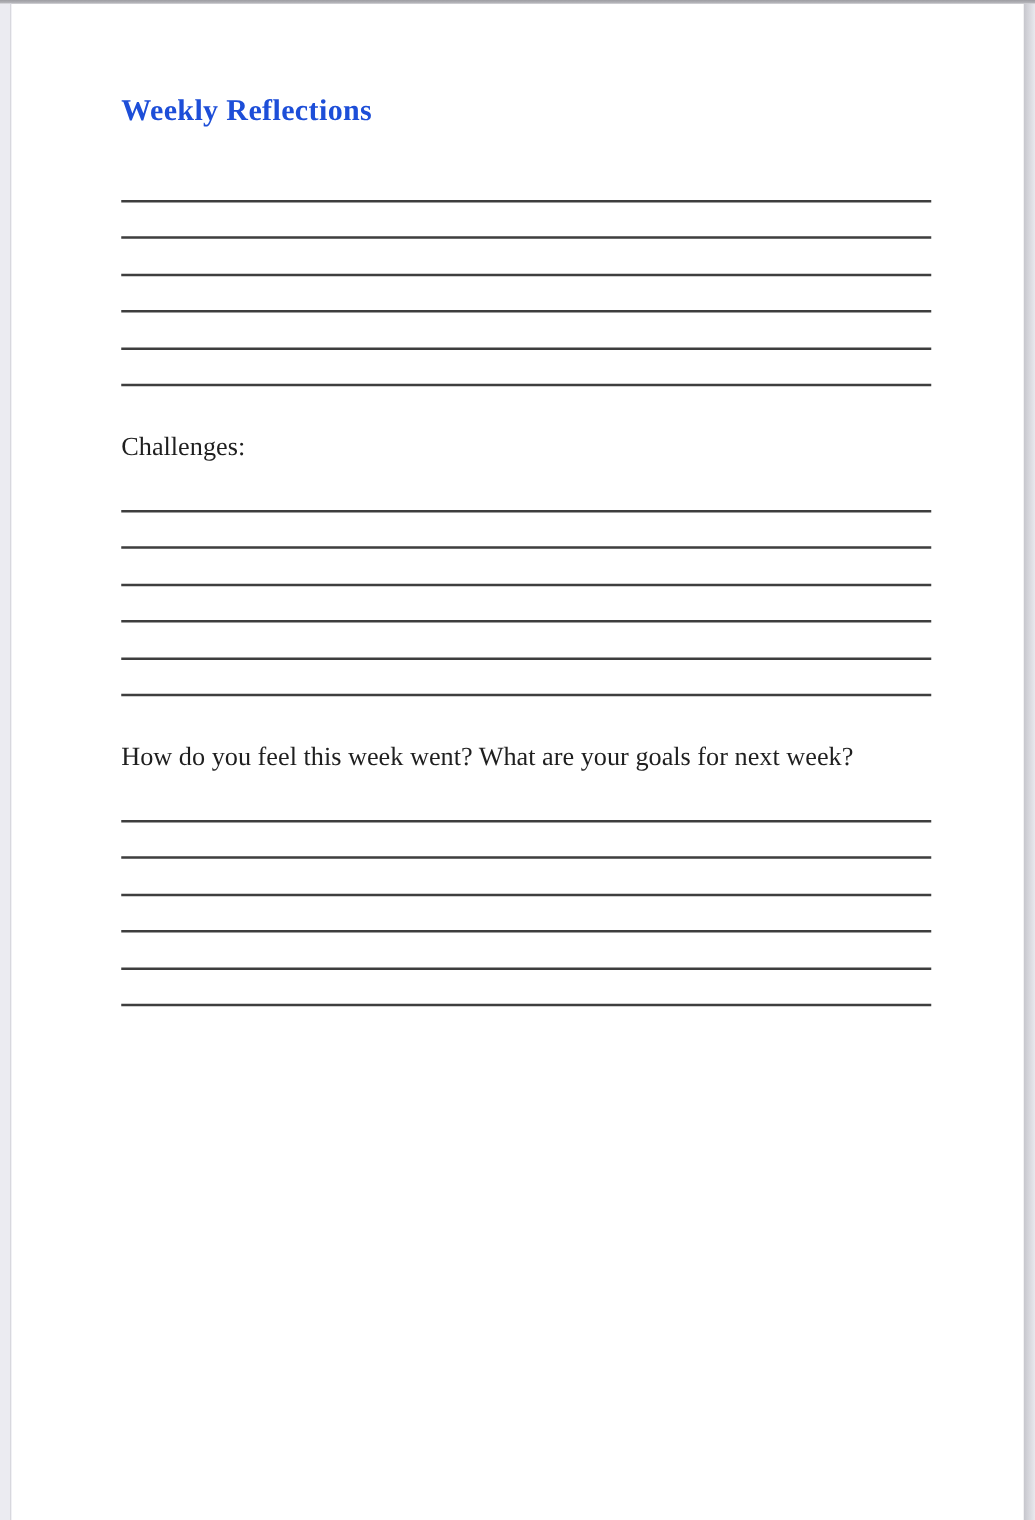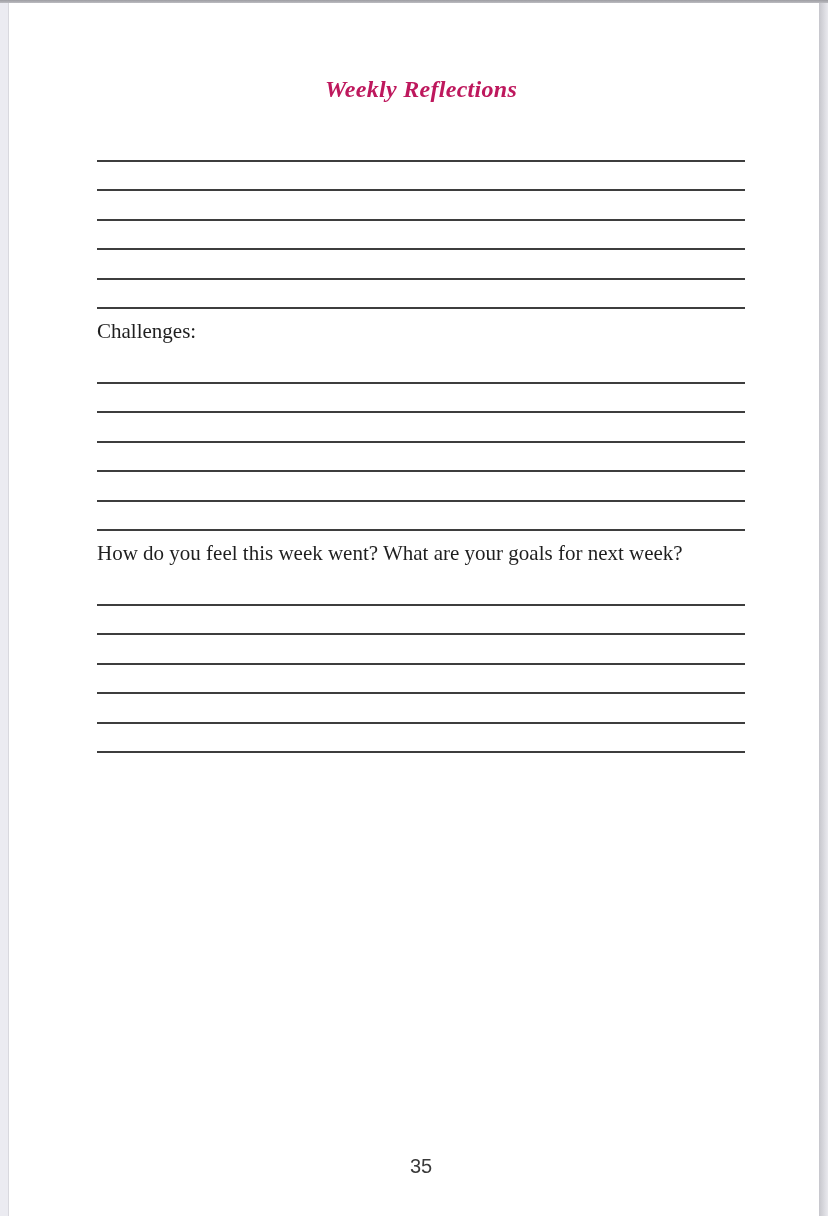--- a/index.html
+++ b/index.html
@@ -42,29 +42,27 @@
     background: #ffffff;
   }
   .content {
     position: absolute;
     top: 73px;
     left: 88px;
     width: 648px;
   }
   .title {
     margin: 0 0 29px 0;
-    text-align: center;
     font-size: 24px;
     line-height: 27px;
     font-weight: bold;
-    color: #be185d;
+    color: #1d4ed8;
     letter-spacing: 0.3px;
-    font-style: italic;
   }
-  .section { margin-top: 10px; }
+  .section { margin-top: 36px; }
   .section:first-of-type { margin-top: 0; }
   .label {
     font-size: 21px;
     line-height: 25px;
     color: #1f1f1f;
     text-align: justify;
   }
   .lines { margin-top: 10px; }
   .line {
     height: 27.5px;
@@ -117,18 +115,17 @@
               <div class="line"></div>
               <div class="line"></div>
               <div class="line"></div>
               <div class="line"></div>
               <div class="line"></div>
               <div class="line"></div>
             </div>
           </section>
         </div>
     </div>
-    <div class="folio">35</div>
   </div>
   <div class="top-edge"></div>
   <div class="left-edge"></div>
   <div class="right-shadow"></div>
 </div>
 
 </body></html>

